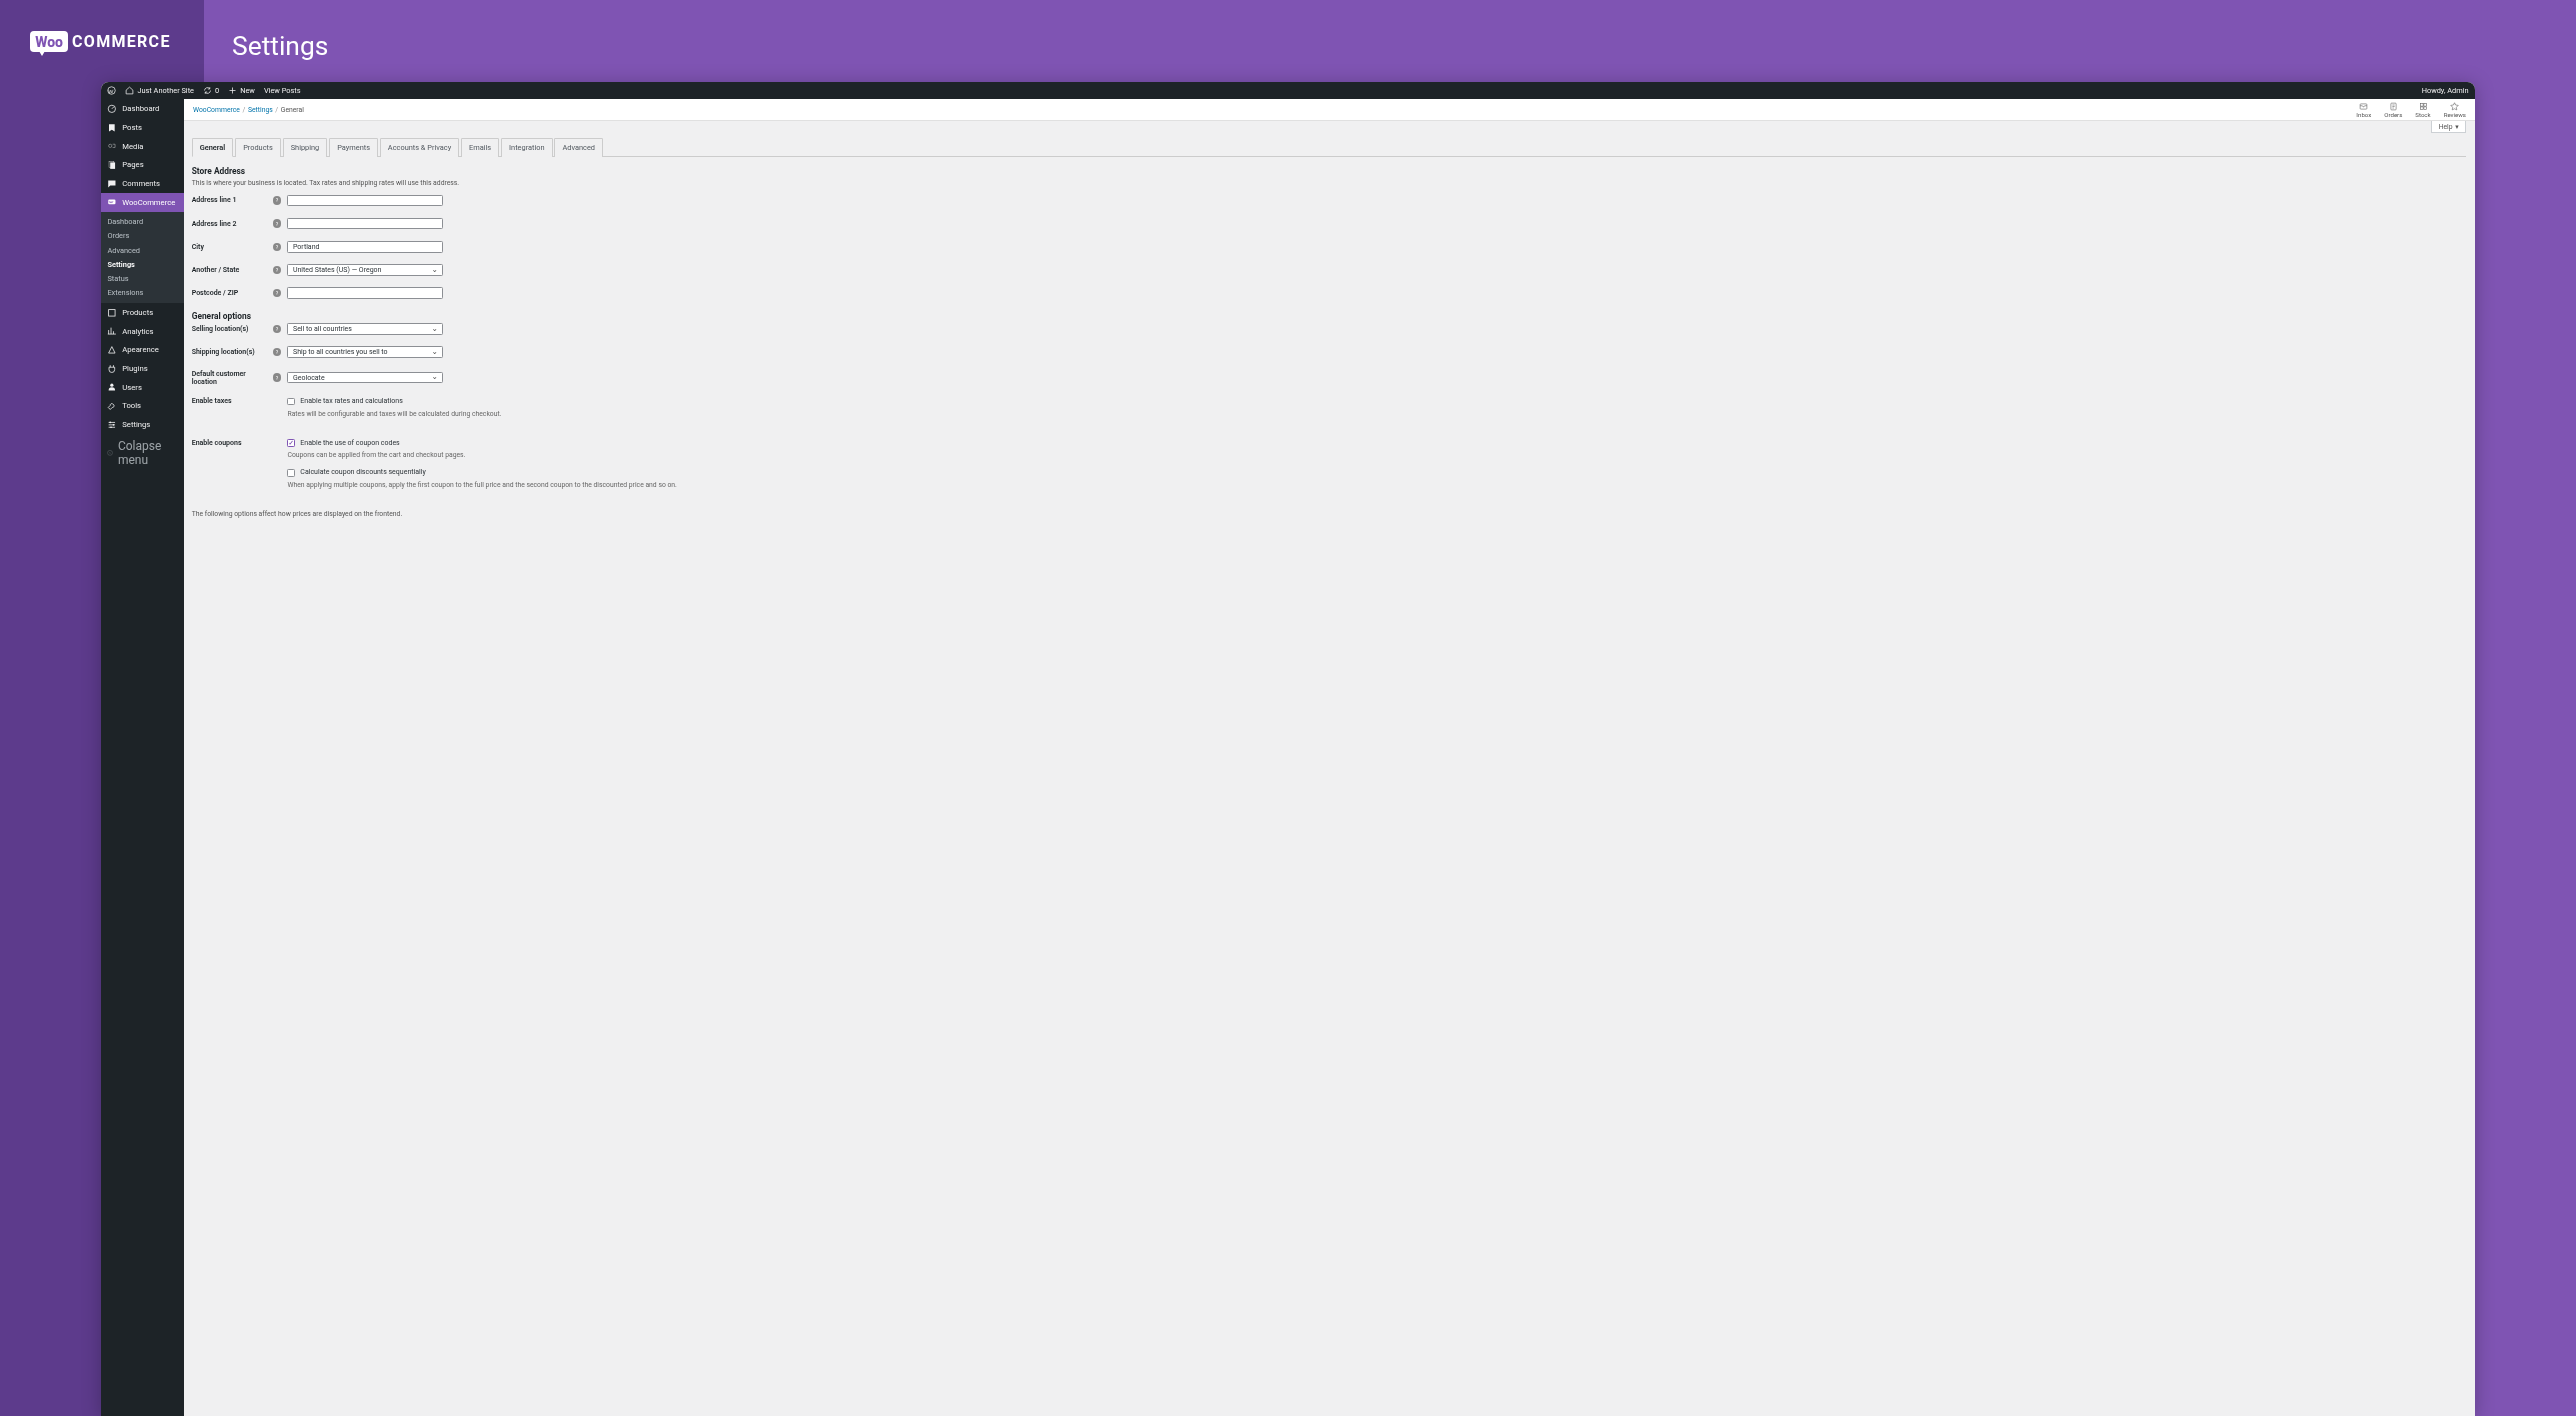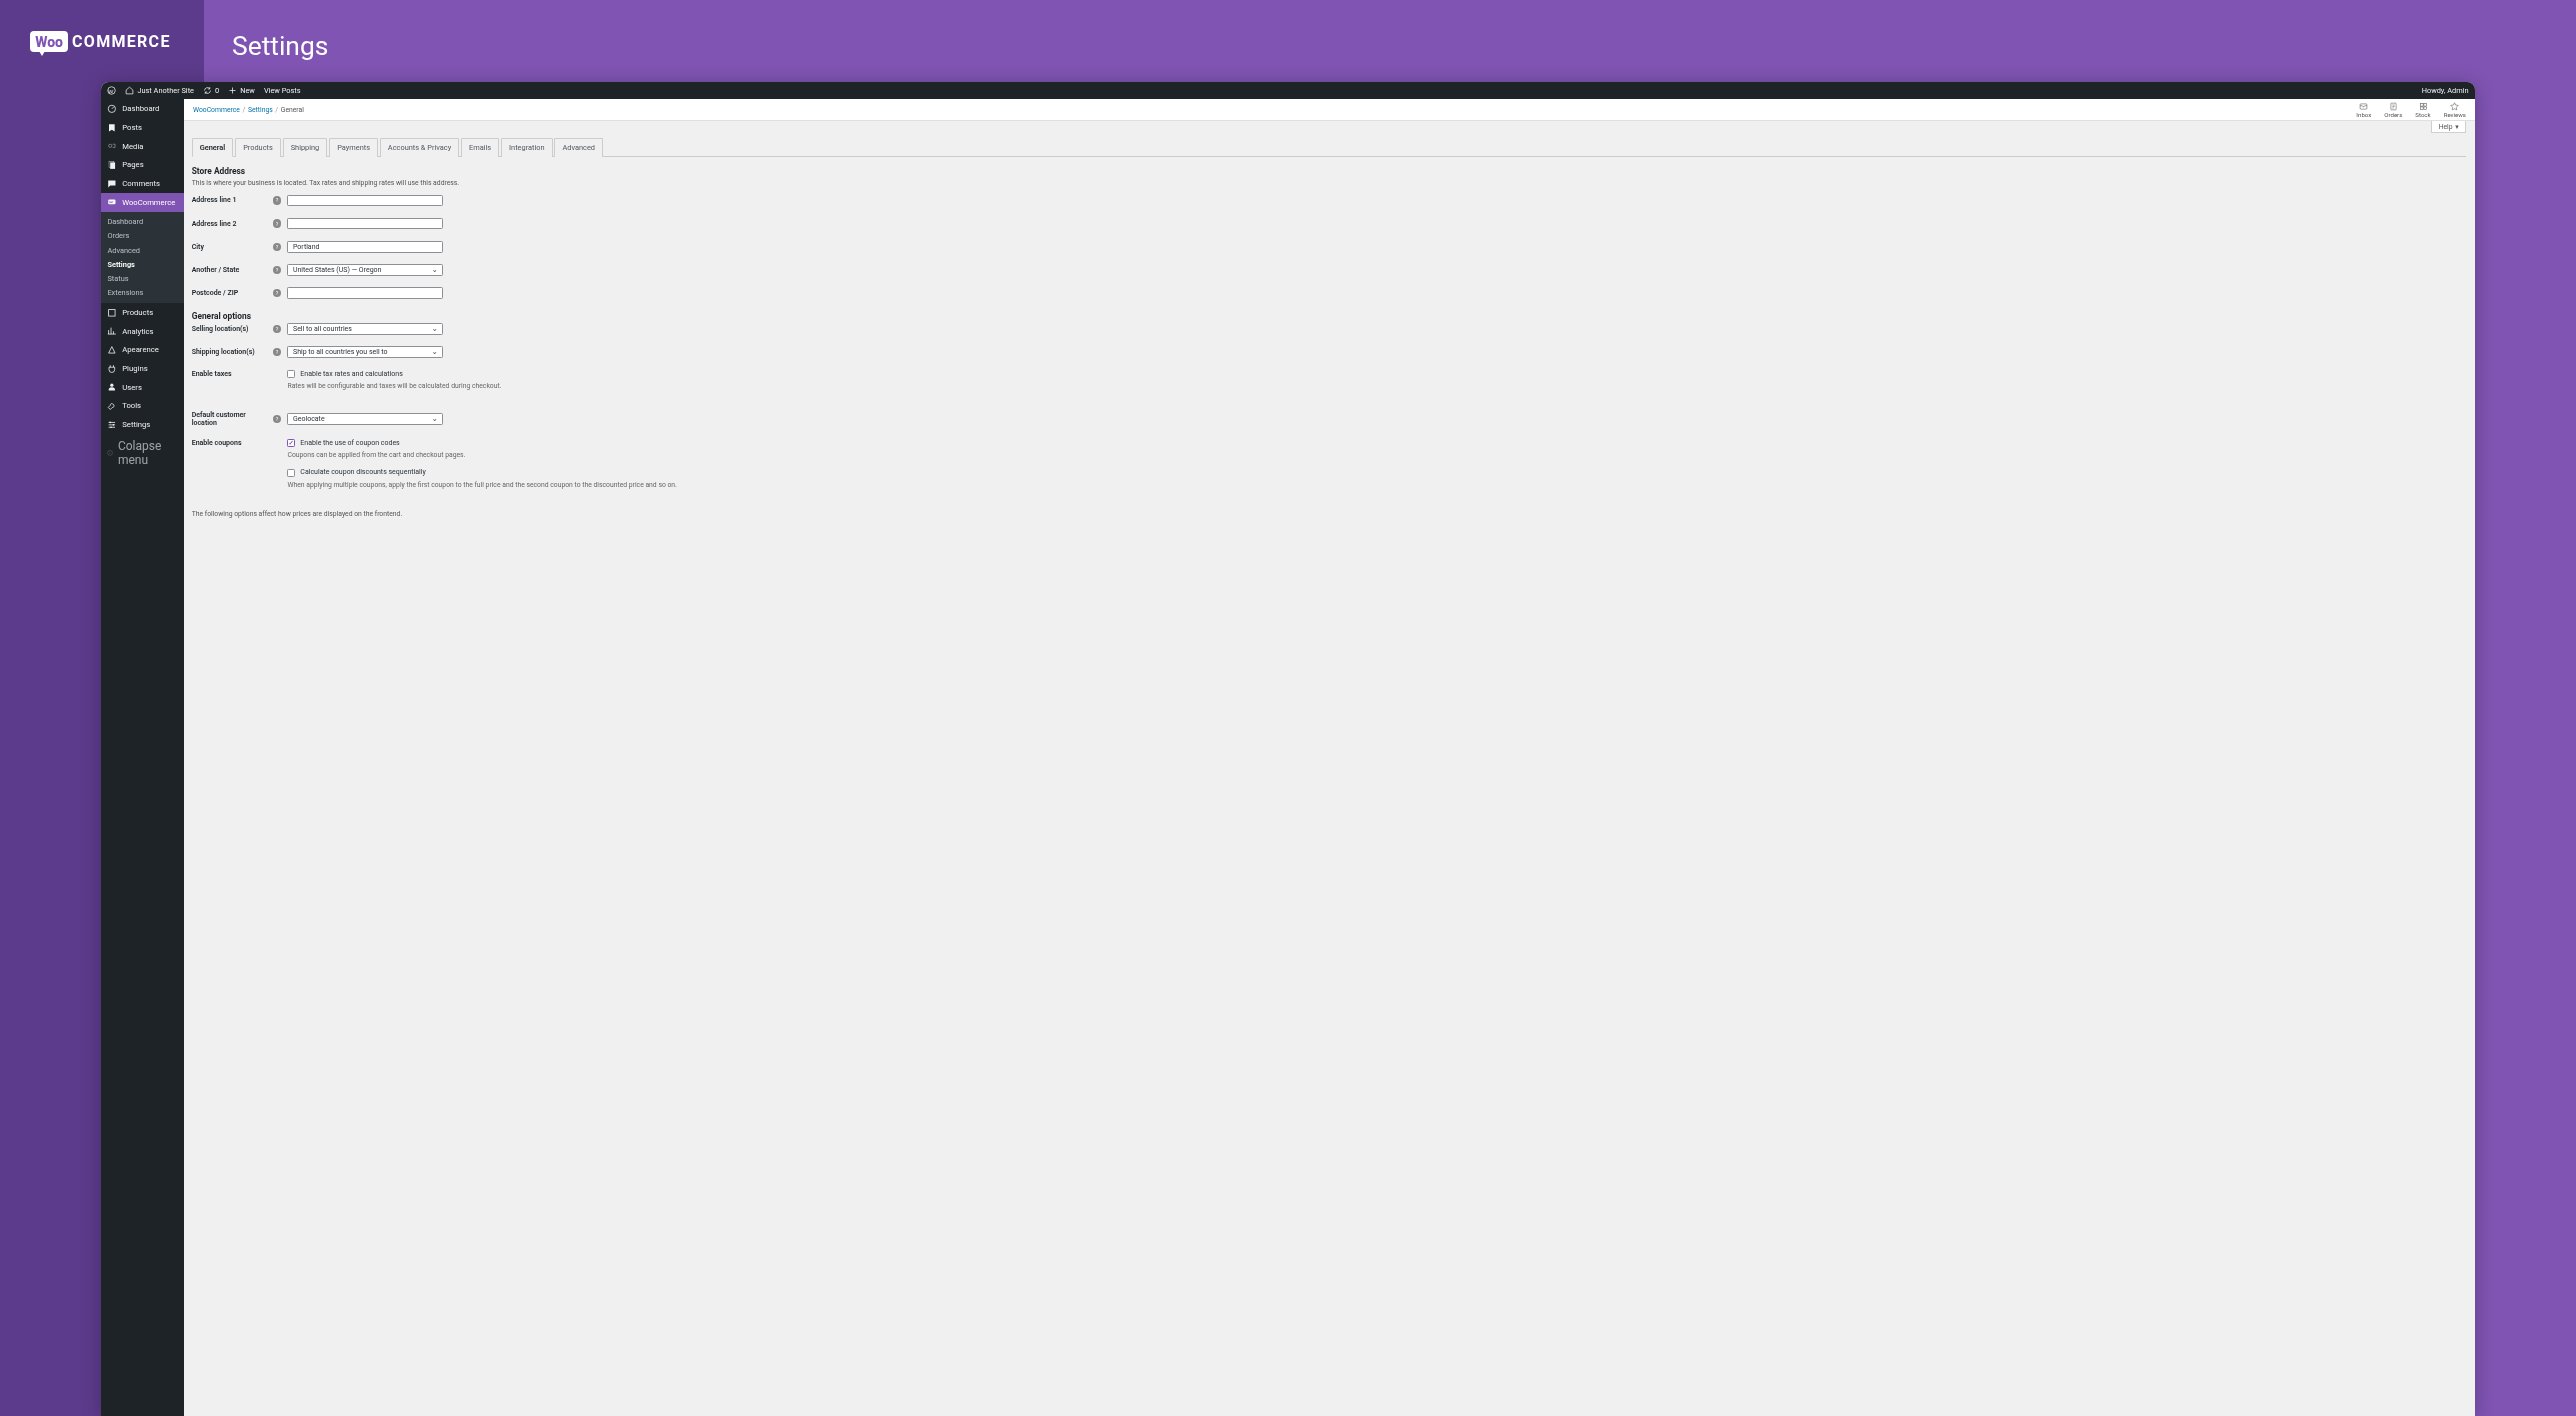--- a/index.html
+++ b/index.html
@@ -304,38 +304,38 @@
           <div class="form-row">
             <span class="form-label">Selling location(s)</span>
             <span class="help-dot">?</span>
             <div class="select-input">Sell to all countries</div>
           </div>
           <div class="form-row">
             <span class="form-label">Shipping location(s)</span>
             <span class="help-dot">?</span>
             <div class="select-input">Ship to all countries you sell to</div>
           </div>
+          <div class="form-row">
+            <span class="form-label">Default customer location</span>
+            <span class="help-dot">?</span>
+            <div class="select-input">Geolocate</div>
+          </div>
+
           <div class="form-row" style="align-items:flex-start">
             <span class="form-label">Enable taxes</span>
             <span class="help-dot" style="visibility:hidden">?</span>
             <div class="col-right">
               <div class="cb-row">
                 <span class="cb"></span>
                 <span class="cb-label">Enable tax rates and calculations</span>
               </div>
               <div class="cb-help">Rates will be configurable and taxes will be calculated during checkout.</div>
             </div>
           </div>
 
-          <div class="form-row">
-            <span class="form-label">Default customer location</span>
-            <span class="help-dot">?</span>
-            <div class="select-input">Geolocate</div>
-          </div>
-
           <div class="form-row" style="align-items:flex-start">
             <span class="form-label">Enable coupons</span>
             <span class="help-dot" style="visibility:hidden">?</span>
             <div class="col-right">
               <div class="cb-row">
                 <span class="cb checked"></span>
                 <span class="cb-label">Enable the use of coupon codes</span>
               </div>
               <div class="cb-help">Coupons can be applied from the cart and checkout pages.</div>
               <div class="cb-row">

